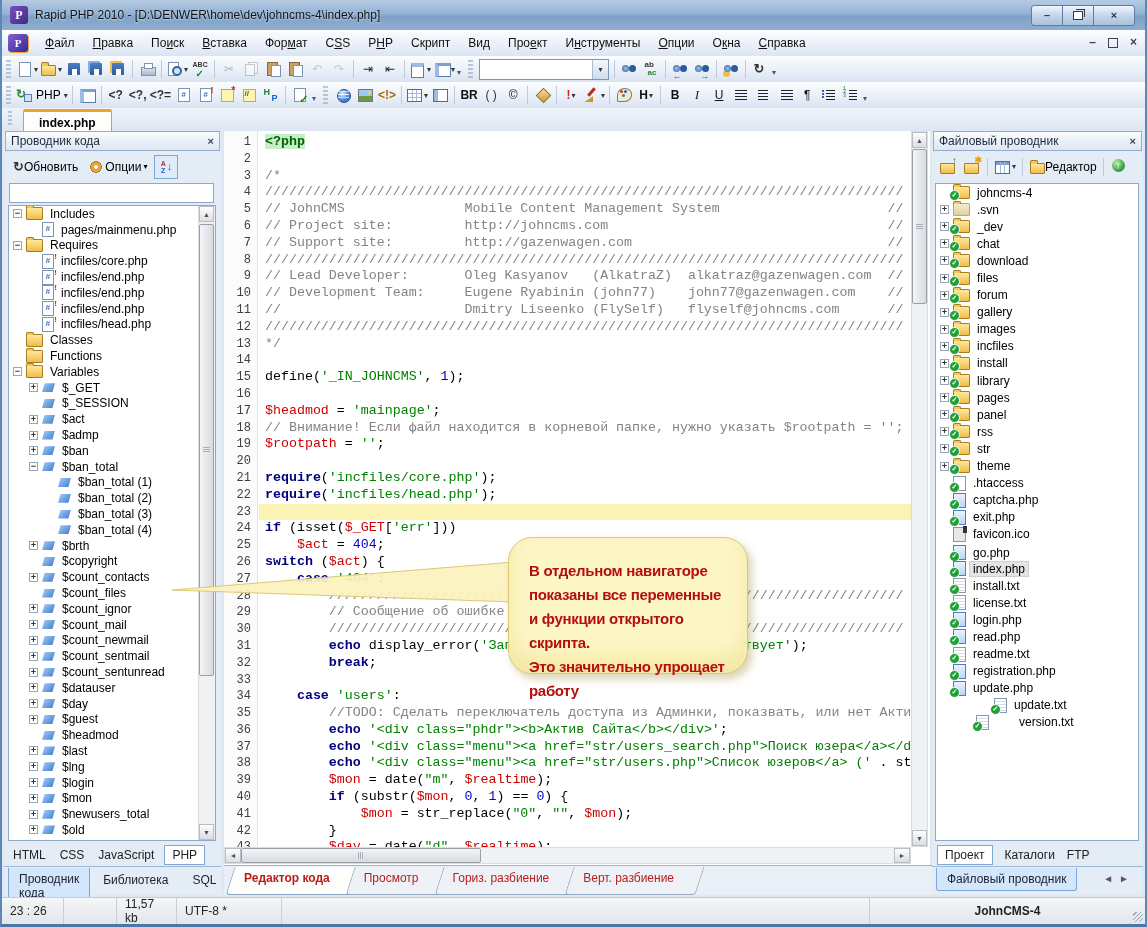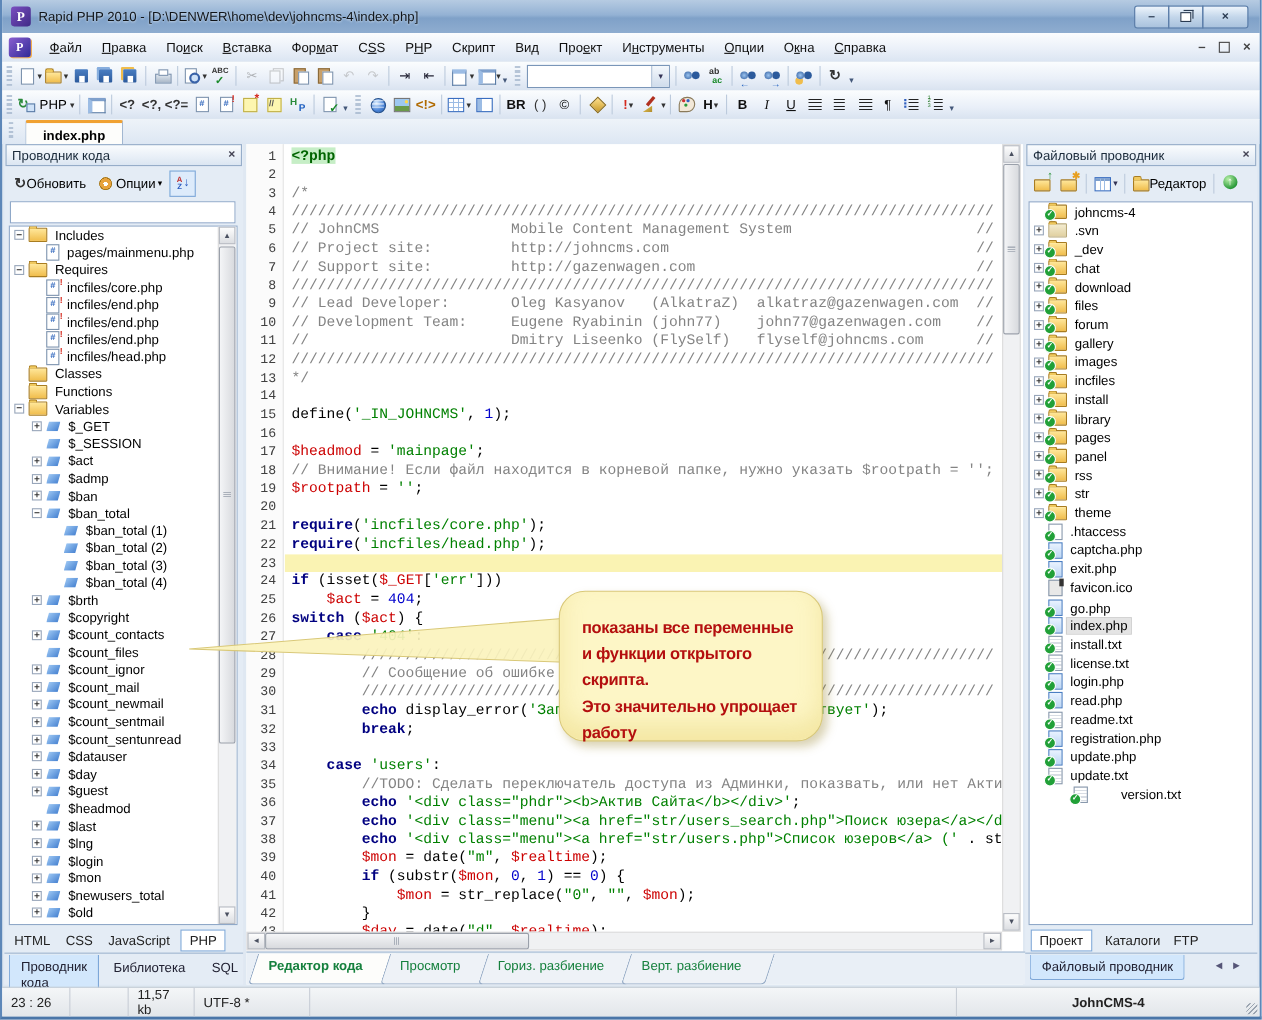--- a/index.html
+++ b/index.html
@@ -177,21 +177,21 @@
   .sthumb::after{content:"";position:absolute;left:3px;right:3px;top:50%;height:5px;margin-top:-3px;
     background:repeating-linear-gradient(#aab0ba 0 1px,transparent 1px 2px)}
   .hscroll{position:absolute;left:222px;top:847px;width:687px;height:17px;background:#f0f1f3;border:1px solid #dcdcdc;box-sizing:border-box}
   .hbtn{position:absolute;top:0;height:15px;width:16px;background:linear-gradient(#fdfdfd,#dcdee2);border:1px solid #b8bcc4;box-sizing:border-box;
     font-size:7px;color:#4a5060;display:flex;align-items:center;justify-content:center}
   .hthumb{position:absolute;top:0;height:15px;background:linear-gradient(#f4f5f7,#d8dade);border:1px solid #9aa0aa;border-radius:2px;box-sizing:border-box}
   .hthumb::after{content:"";position:absolute;top:3px;bottom:3px;left:50%;width:5px;margin-left:-3px;
     background:repeating-linear-gradient(90deg,#aab0ba 0 1px,transparent 1px 2px)}
   
   .vtabs{position:absolute;left:222px;width:706px;bottom:29px;height:29px;border-top:1px solid #9fb6cf;background:#e9eff6;display:flex;padding-left:6px}
-  .vtab{position:relative;padding:5px 20px 0 14px;color:#15803d}
+  .vtab{position:relative;padding:5px 20px 0 14px;color:#b91c1c}
   .vtab::before{content:"";position:absolute;inset:1px -6px 0 0;transform:skewX(-18deg);border:1px solid #93a9c4;border-top:none;
     border-radius:0 0 4px 4px;background:#eef2f7}
   .vtab.act{font-weight:bold}
   .vtab.act::before{background:#fdfdfb;border-color:#8aa2c0}
   .vtab span{position:relative}
   
   .rico{position:relative;width:18px;height:17px;display:inline-block}
   .r-upfold::before{content:"";position:absolute;left:1px;top:5px;width:13px;height:9px;background:linear-gradient(#ffe79a,#f0bd4c);border:1px solid #a87c20;border-radius:1px}
   .r-upfold::after{content:"↑";position:absolute;right:0;top:-2px;color:#1a8a2a;font:bold 10px/10px sans-serif}
   .r-newfold::before{content:"";position:absolute;left:1px;top:5px;width:13px;height:9px;background:linear-gradient(#ffe79a,#f0bd4c);border:1px solid #a87c20;border-radius:1px}
@@ -1018,21 +1018,21 @@
             </span>
             <span class="tlab">registration.php</span>
           </div>
           <div class="trow" style="padding-left: 4px;">
             <span class="expsp"></span>
             <span class="ti fi-page php">
               <span class="badge">✓</span>
             </span>
             <span class="tlab">update.php</span>
           </div>
-          <div class="trow" style="padding-left: 4px;">
+          <div class="trow" style="padding-left: 4px; margin-left: 41px;">
             <span class="expsp"></span>
             <span class="ti fi-page txt">
               <span class="badge">✓</span>
             </span>
             <span class="tlab">update.txt</span>
           </div>
           <div class="trow" style="padding-left: 4px; gap: 23px;">
             <span class="expsp"></span>
             <span class="ti fi-page txt">
               <span class="badge">✓</span>
@@ -1049,20 +1049,21 @@
     <div class="ptabrow">
       <span class="ptab act">Файловый проводник</span>
       <span class="ptabarrows">◄►</span>
     </div>
   </div>
 
   <svg class="callout-tail" viewBox="0 0 345 50">
     <polygon points="344,6 2,34 344,46" fill="#fbf3bd" fill-opacity="0.92" stroke="#d9c878" stroke-width="1"></polygon>
   </svg>
   <div class="callout">
+    <div>В отдельном навигаторе</div>
     <div>показаны все переменные</div>
     <div>и функции открытого скрипта.</div>
     <div>Это значительно упрощает работу</div>
   </div>
 
   <div class="statusbar">
     <span class="scell" style="width:62px">23 : 26</span>
     <span class="scell" style="width:53px"></span>
     <span class="scell" style="width:60px">11,57 kb</span>
     <span class="scell" style="width:105px">UTF-8 *</span>

